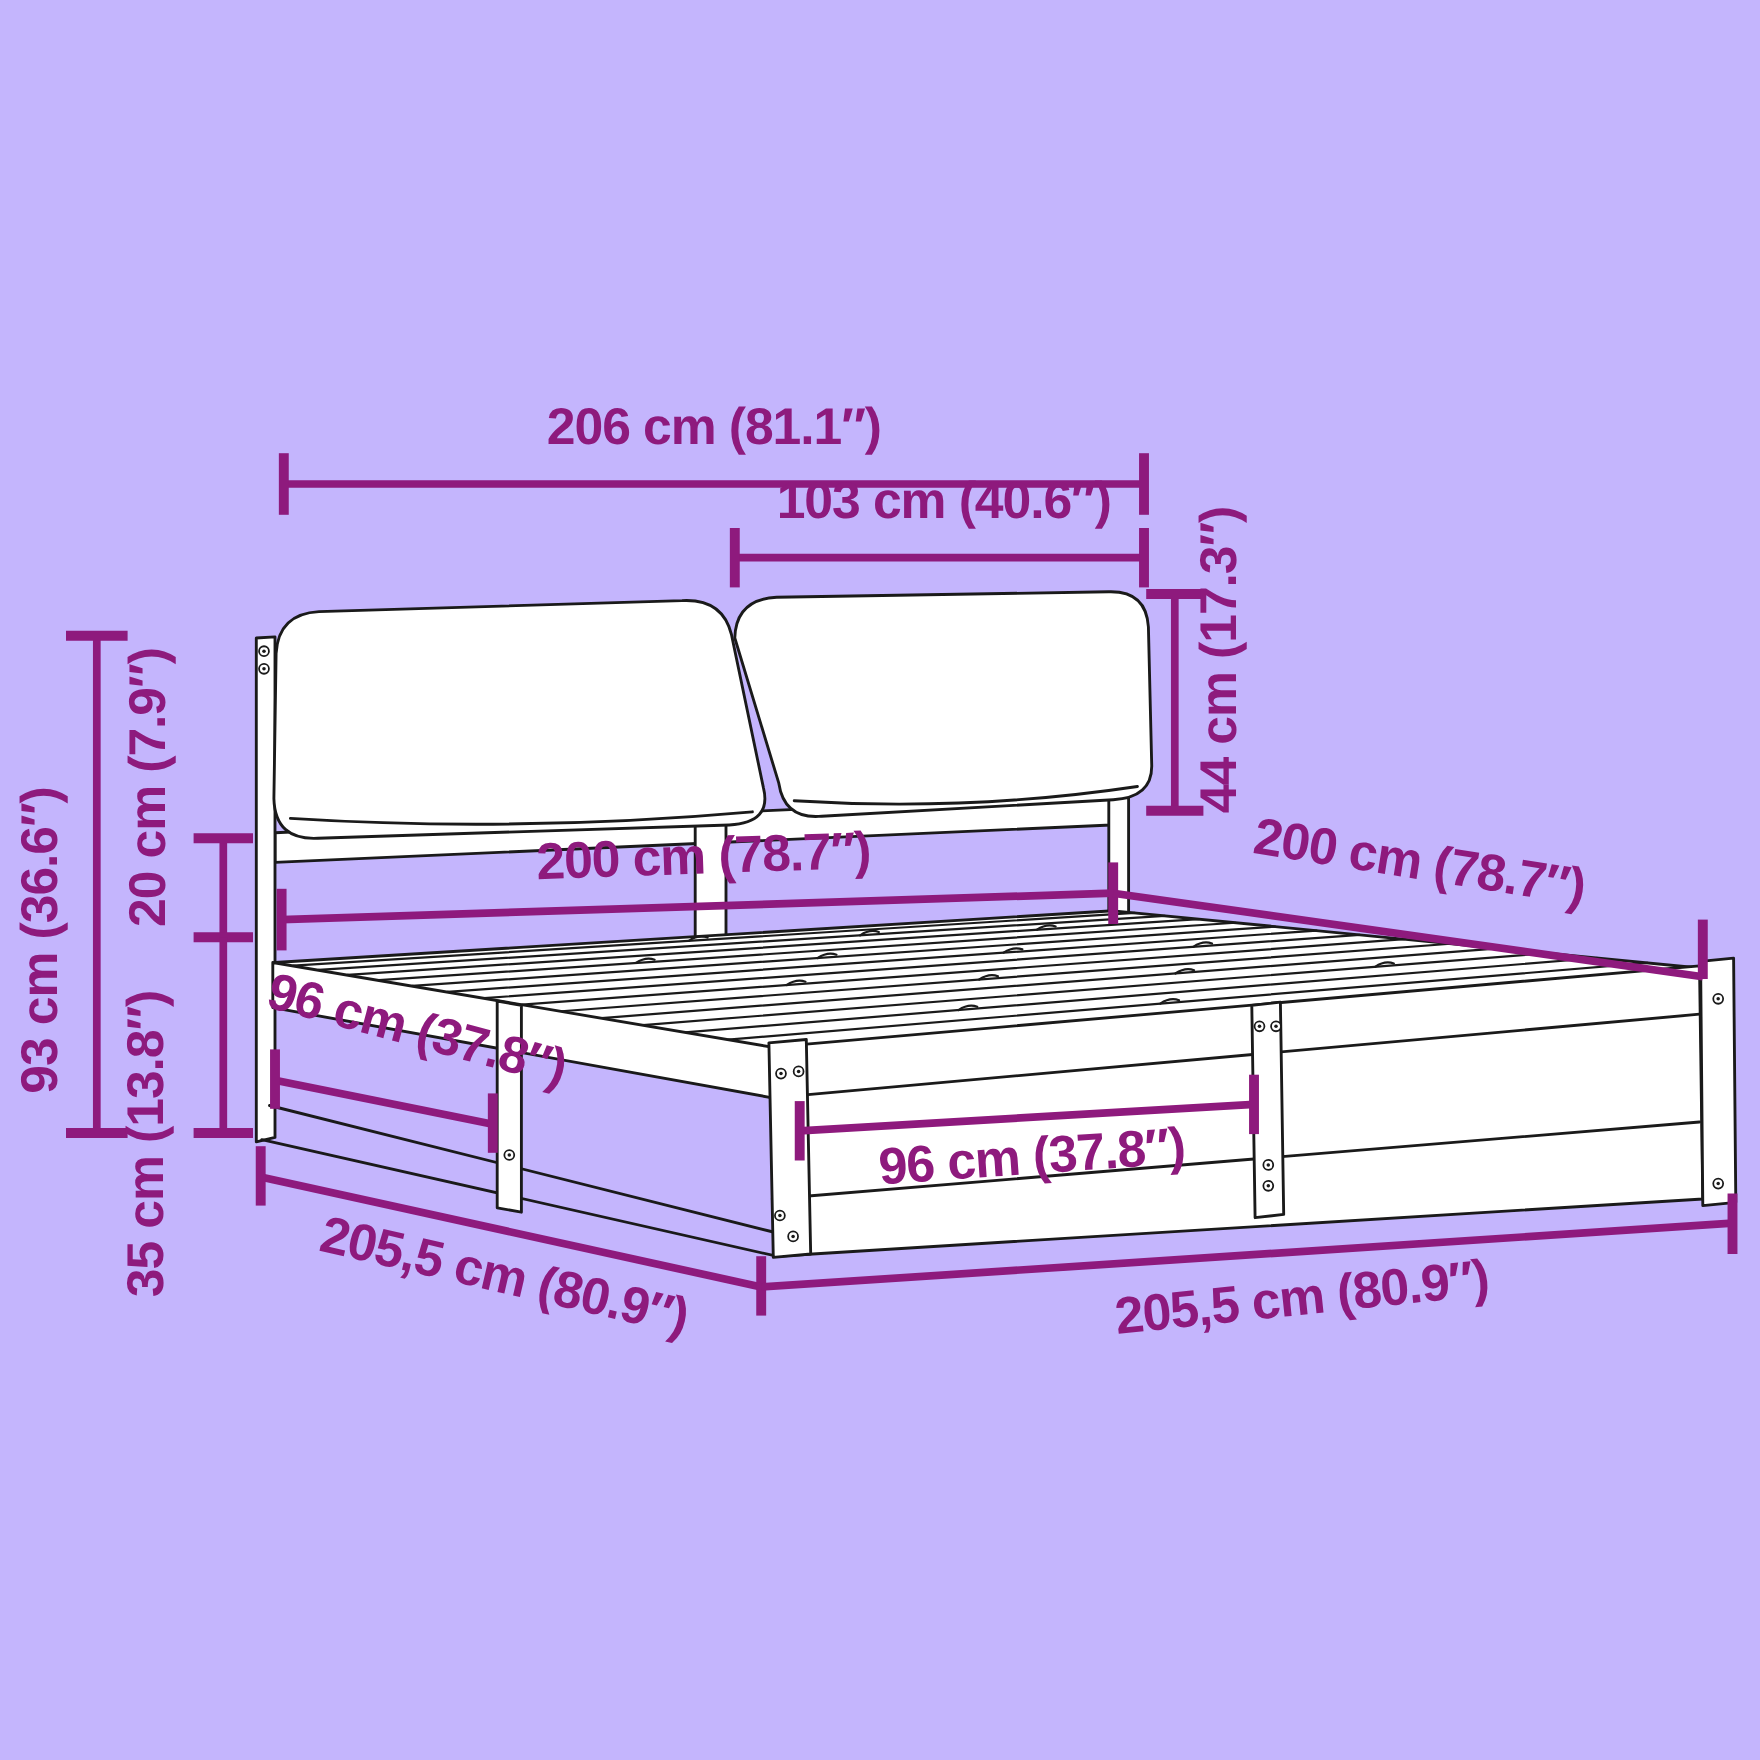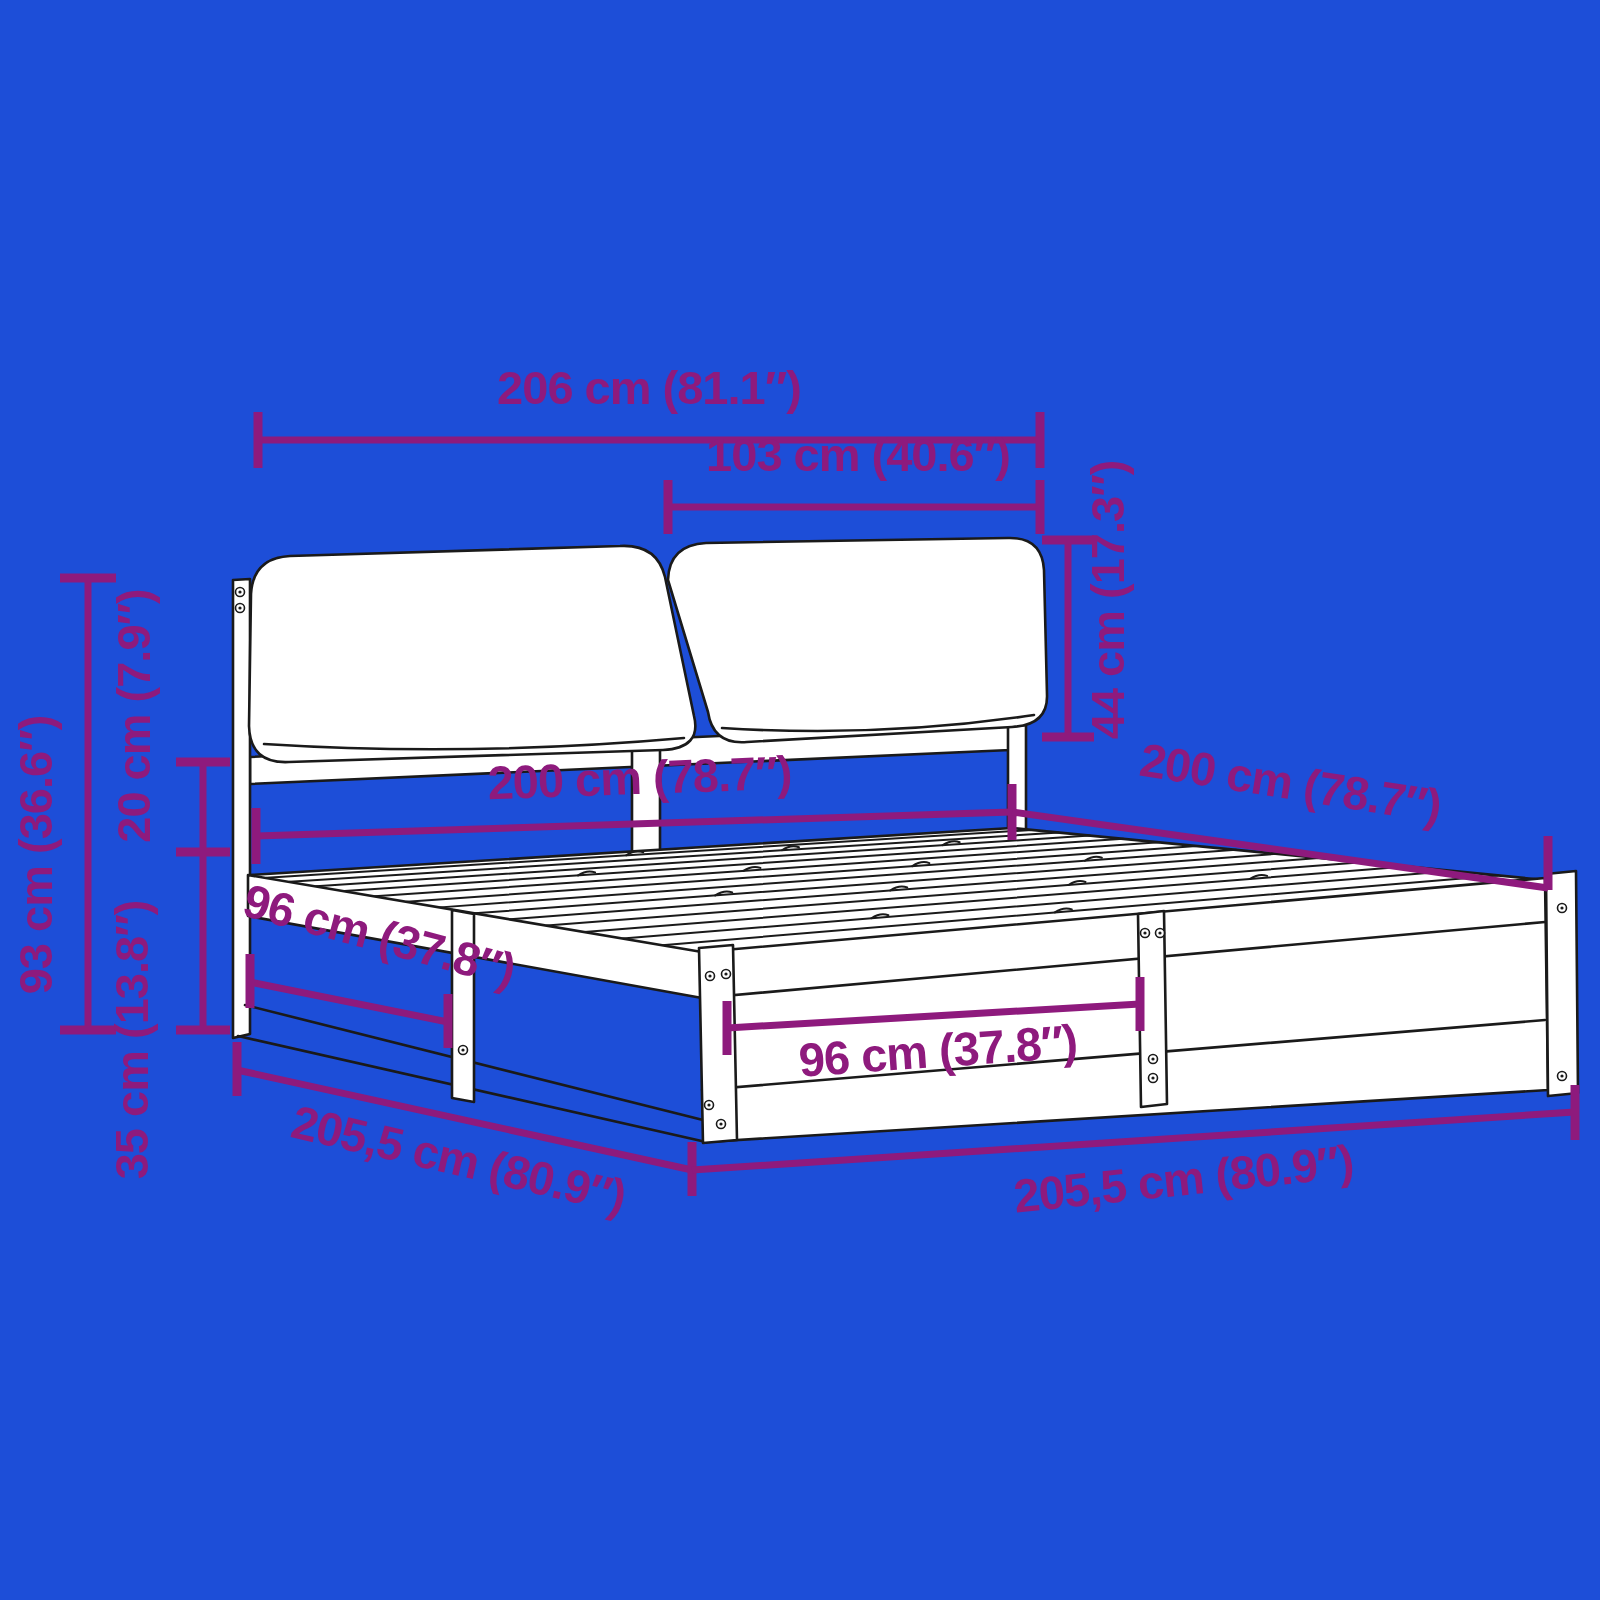--- a/index.html
+++ b/index.html
@@ -5,21 +5,21 @@
   html, body {
     margin: 0;
     padding: 0;
     background: #ffffff;
     width: 100%;
     height: 100%;
   }
   .stage {
     width: 1600px;
     height: 1600px;
-    background: #1d4ed8;
+    background: #c4b5fd;
     position: relative;
     overflow: hidden;
   }
   svg { display: block; }
   .bed-line {
     fill: none;
     stroke: #1a1a1a;
     stroke-width: 2.6;
     stroke-linecap: round;
     stroke-linejoin: round;

